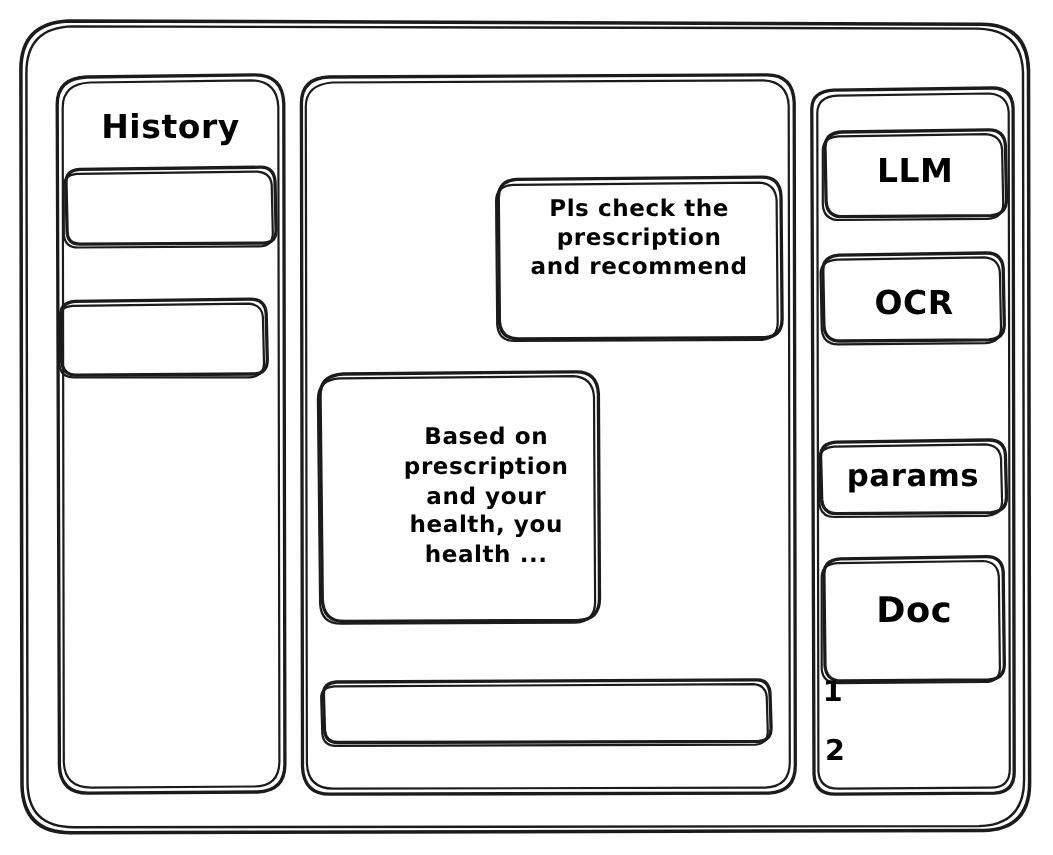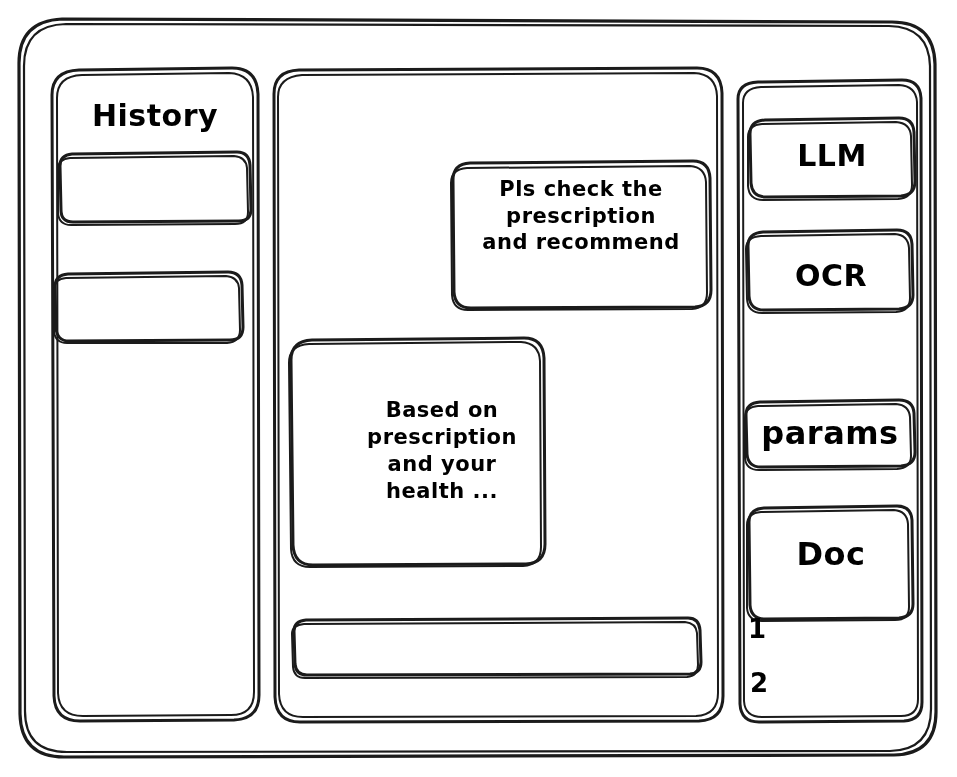--- a/index.html
+++ b/index.html
@@ -78,21 +78,21 @@
     font-size: 18px;
     color: #9a9a9a;
     font-weight: 400;
     justify-content: flex-start;
     padding-left: 16px;
   }
 
   
   #tool-llm     { left: 750px; top: 118px; width: 164px; height: 76px; font-size: 30px; }
   #tool-ocr     { left: 748px; top: 230px; width: 166px; height: 92px; font-size: 30px; }
-  #tool-params  { left: 746px; top: 400px; width: 168px; height: 66px; font-size: 32px; }
+  #tool-params  { left: 746px; top: 400px; width: 168px; height: 66px; font-size: 28px; }
   #tool-docsrc  { left: 748px; top: 498px; width: 166px; height: 112px; font-size: 32px; }
   #doc-item-1   { left: 748px; top: 612px; width: 34px;  height: 36px; font-size: 26px; justify-content: flex-start; }
   #doc-item-2   { left: 750px; top: 666px; width: 34px;  height: 36px; font-size: 26px; justify-content: flex-start; }
 
   .bubble-line { display: block; white-space: nowrap; }
   .stack { display: flex; flex-direction: column; align-items: center; justify-content: center; }
 </style>
 </head>
 <body>
 
@@ -158,20 +158,21 @@
   <div class="node hand stack" id="user-bubble">
     <span class="bubble-line">Pls check the</span>
     <span class="bubble-line">prescription</span>
     <span class="bubble-line">and recommend</span>
   </div>
 
   <div class="node hand stack" id="agent-bubble">
     <span class="bubble-line">Based on</span>
     <span class="bubble-line">prescription</span>
     <span class="bubble-line">and your</span>
+    <span class="bubble-line">health, you</span>
     <span class="bubble-line">health ...</span>
   </div>
 
   <div class="node hand" id="composer" placeholder=""></div>
 
   <div class="node hand" id="tool-llm">LLM</div>
 
   <div class="node hand" id="tool-ocr">OCR</div>
 
   <div class="node hand" id="tool-params">params</div>

